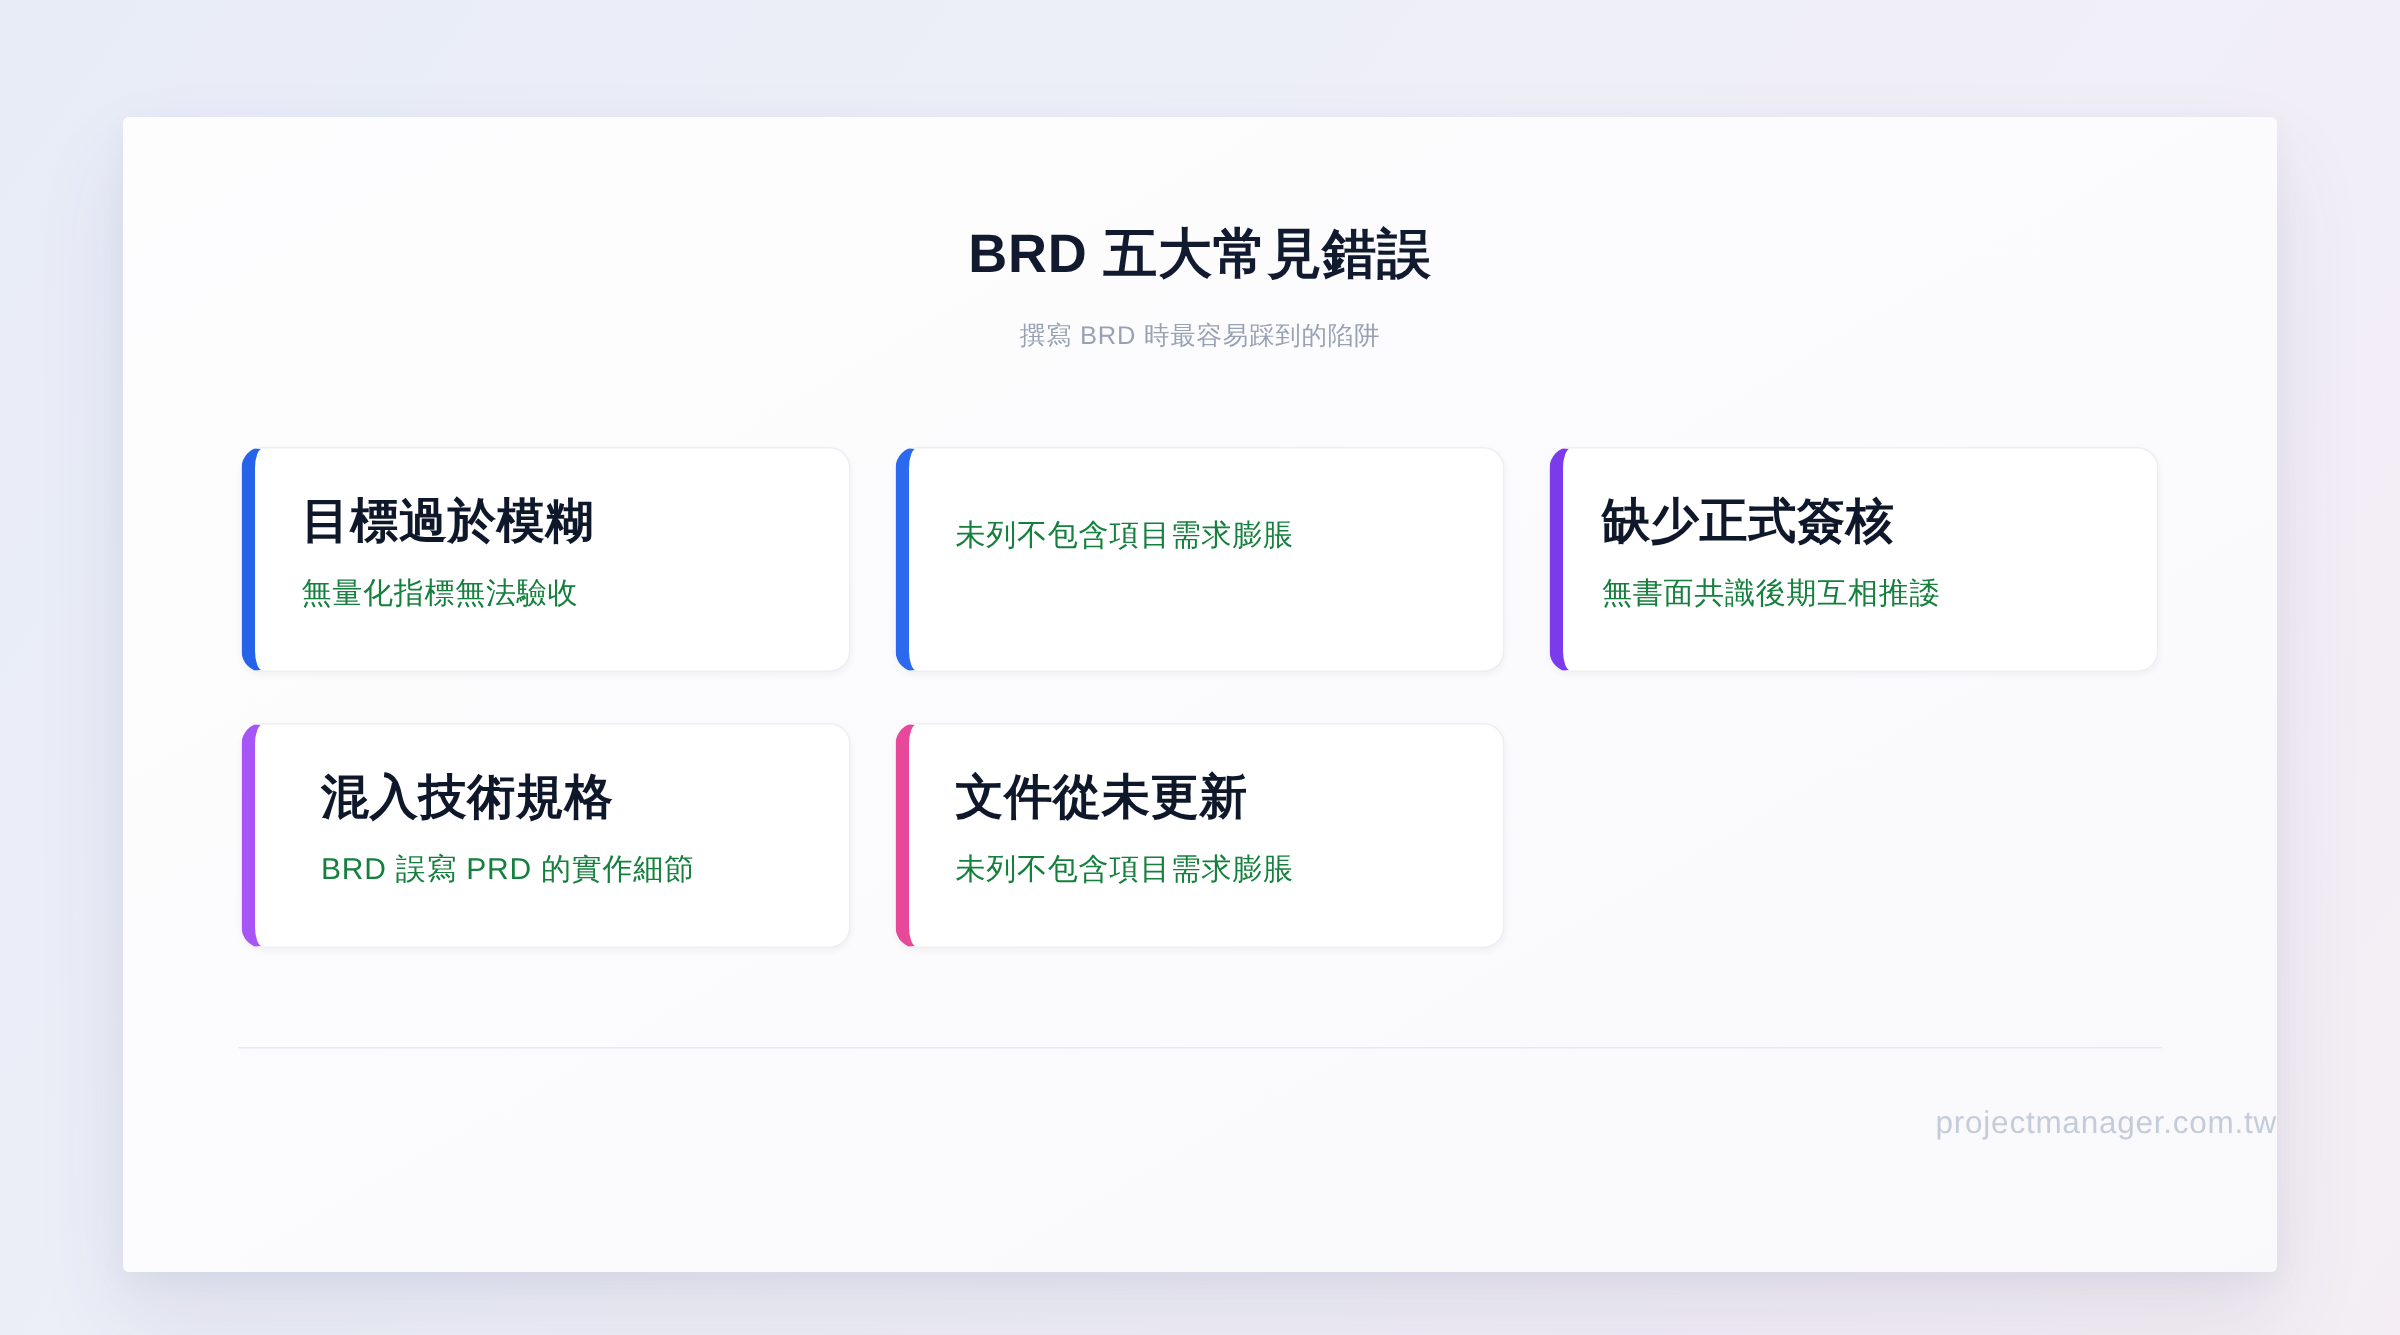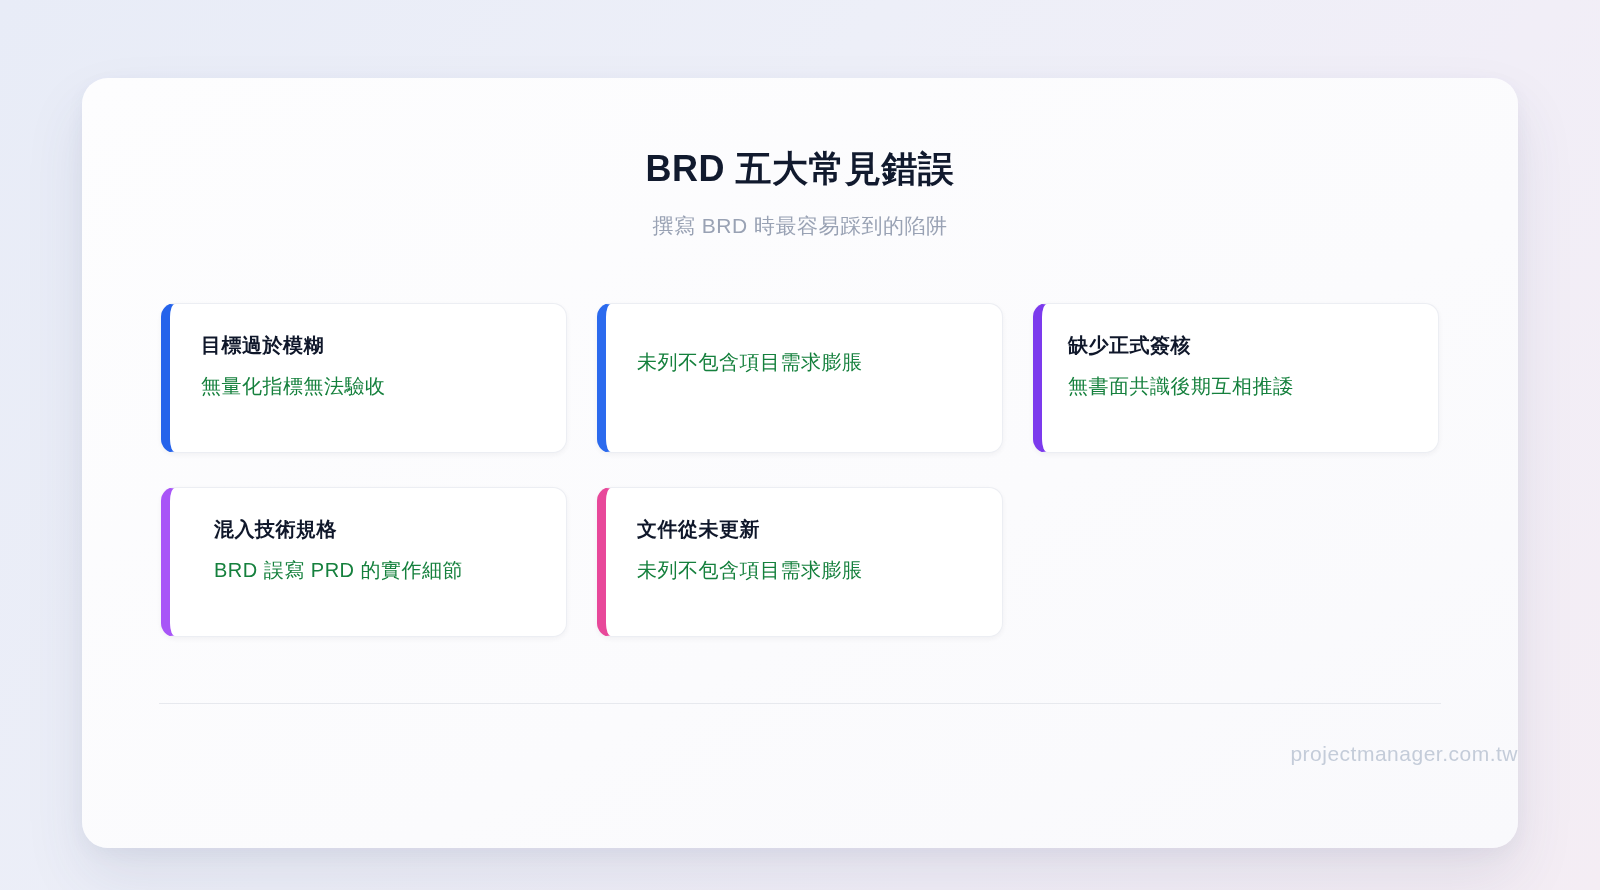--- a/index.html
+++ b/index.html
@@ -18,39 +18,39 @@
     height: 890px;
     background: linear-gradient(125deg, #e8ecf7 0%, #edeff8 40%, #f1eef7 70%, #f4edf4 100%);
   }
   .container {
     position: absolute;
     left: 82px;
     top: 78px;
     width: 1436px;
     height: 770px;
     box-sizing: border-box;
-    border-radius: 26px;
+    border-radius: 4px;
     background: linear-gradient(150deg, #fdfdfe 0%, #fbfbfd 60%, #f9f9fc 100%);
     box-shadow: 0 30px 60px rgba(60, 70, 110, 0.10), 0 6px 18px rgba(60, 70, 110, 0.05);
   }
   .header {
     text-align: center;
     padding-top: 68px;
   }
   .title {
     margin: 0;
     font-size: 36px;
     line-height: 1.25;
     font-weight: 700;
     color: #111a2e;
     letter-spacing: 0.5px;
   }
   .subtitle {
     margin: 22px 0 0 0;
-    font-size: 21px;
+    font-size: 17px;
     line-height: 1.25;
     font-weight: 400;
     color: #99a2b4;
     letter-spacing: 0.5px;
   }
   .grid {
     width: 1278px;
     margin: 64px auto 0;
     display: grid;
     grid-template-columns: repeat(3, 1fr);
@@ -62,21 +62,21 @@
     box-sizing: border-box;
     background: #ffffff;
     border: 1px solid #eceef3;
     border-left: 9px solid #2563eb;
     border-radius: 14px;
     padding: 29px 28px 0 31px;
     box-shadow: 0 2px 5px rgba(30, 41, 59, 0.05);
   }
   .card-title {
     margin: 0;
-    font-size: 20px;
+    font-size: 32px;
     line-height: 1.2;
     font-weight: 700;
     color: #0f172a;
     letter-spacing: 0.5px;
   }
   .card-desc {
     margin: 17px 0 0 0;
     font-size: 20px;
     line-height: 1.25;
     font-weight: 400;

